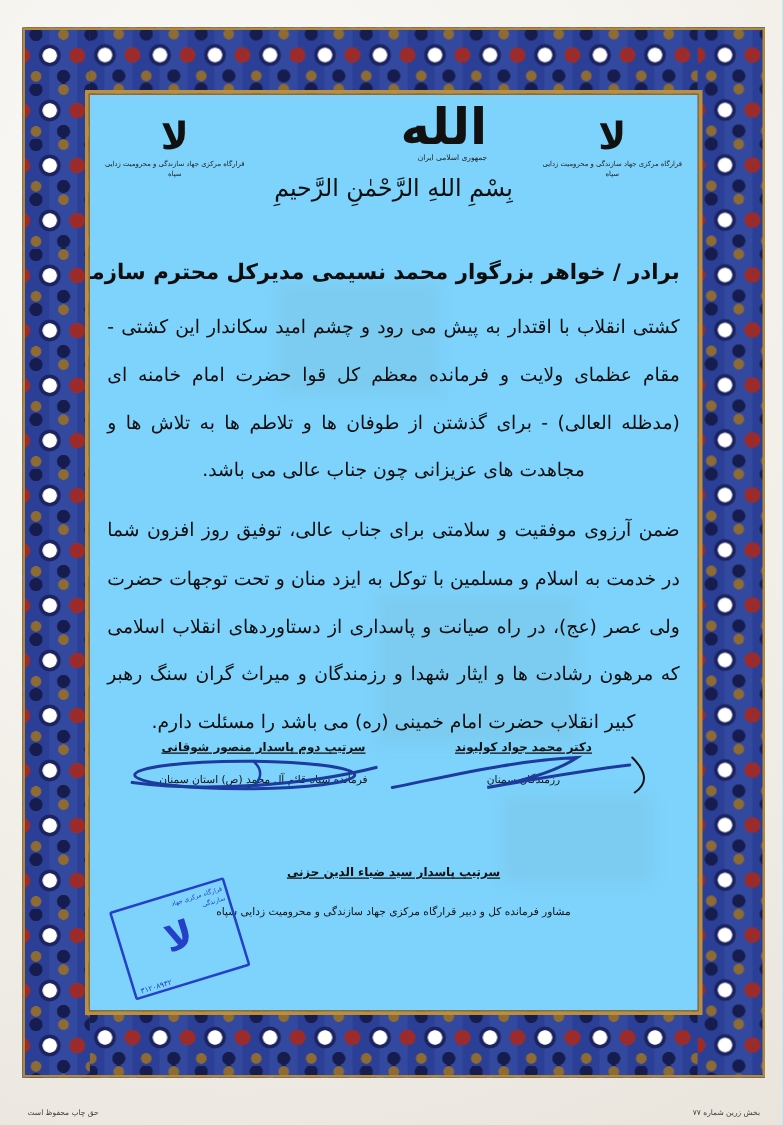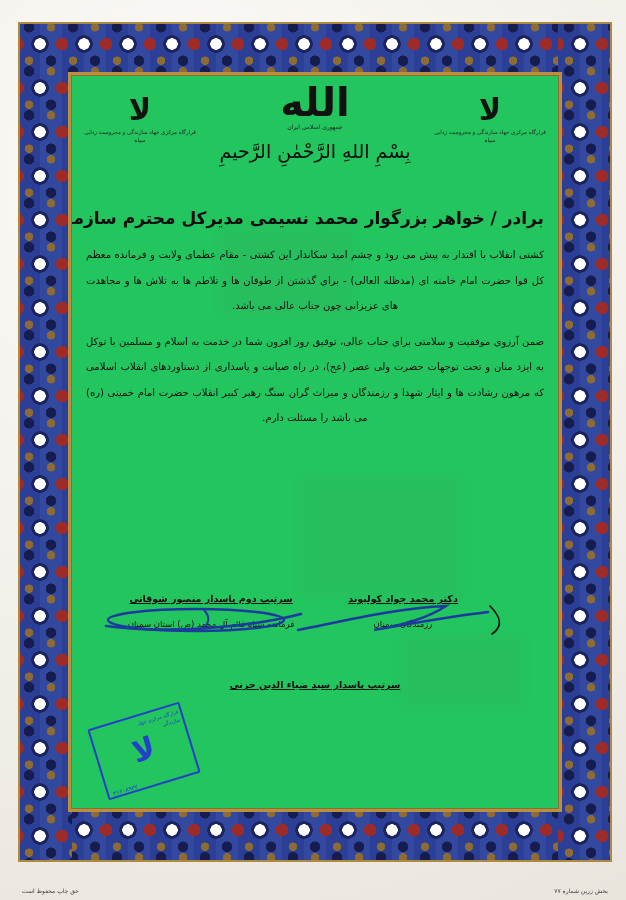--- a/index.html
+++ b/index.html
@@ -89,33 +89,33 @@
     left:50px;top:50px;right:50px;bottom:50px;
     border:3px solid #b9903f;
     box-shadow:0 0 0 1px #8d6b33 inset;
     pointer-events:none;
   }
 
   
   .inner-field{
     position:absolute;
     left:54px;top:54px;right:54px;bottom:54px;
-    background:#22c55e;
+    background:#7dd3fc;
     overflow:hidden;
   }
   .smudge{
     position:absolute;background:rgba(120,110,100,.07);
     filter:blur(6px);pointer-events:none;
   }
 
   
   .header{position:relative;height:120px;}
   .natl-emblem{
     position:absolute;left:50%;transform:translateX(-50%);top:6px;
-    text-align:center;width:150px;
+    text-align:right;width:150px;
   }
   .natl-emblem .glyph{
     font-size:40px;line-height:40px;color:#111;font-weight:bold;
     font-family:"DejaVu Sans",sans-serif;
   }
   .natl-emblem .cap{
     font-size:6px;color:#222;margin-top:1px;letter-spacing:.3px;
   }
   .bismillah{
     position:absolute;left:50%;transform:translateX(-50%);top:64px;
@@ -136,32 +136,32 @@
   
   .body-text{
     position:absolute;left:14px;right:14px;top:126px;bottom:210px;
     color:#0d0d0d;
   }
   .salutation{
     font-size:17px;line-height:1.9;text-align:center;
     font-weight:bold;margin-bottom:8px;white-space:nowrap;
   }
   .para{
-    font-size:10px;line-height:2.55;text-align:justify;
+    font-size:15px;line-height:2.55;text-align:justify;
     text-align-last:center;margin:0 0 10px 0;
   }
   .para.p-last{margin-bottom:0;}
 
   
   .signatures{
     position:absolute;left:10px;right:10px;bottom:16px;height:200px;
   }
   .sig-row{position:relative;height:78px;}
   .sig-block{position:absolute;width:250px;}
-  .sig-block.right{right:20px;text-align:center;}
+  .sig-block.right{right:4px;text-align:center;}
   .sig-block.left{left:4px;text-align:center;}
   .sig-block.center{left:50%;transform:translateX(-50%);width:330px;text-align:center;}
   .sig-name{font-size:9.5px;color:#111;font-weight:bold;line-height:1.5;text-decoration:underline;}
   .sig-title{font-size:8.5px;color:#111;line-height:1.6;margin-top:12px;}
   .sig-mark{
     position:absolute;left:0;right:0;top:12px;height:34px;
     pointer-events:none;
   }
   .sig-mark svg{width:100%;height:100%;}
 
@@ -276,23 +276,24 @@
               <svg viewBox="0 0 250 34" preserveAspectRatio="none">
                 <ellipse cx="110" cy="16" rx="88" ry="11" fill="none" stroke="#1d3a9e" stroke-width="2.4"></ellipse>
                 <path d="M20 22 C80 30 160 24 215 10" fill="none" stroke="#1d3a9e" stroke-width="2.6" stroke-linecap="round"></path>
                 <path d="M118 6 C126 14 122 24 112 26" fill="none" stroke="#1d3a9e" stroke-width="2" stroke-linecap="round"></path>
               </svg>
             </div>
             <div class="sig-title">فرمانده سپاه قائم آل محمد (ص) استان سمنان</div>
           </div>
         </div>
 
-        <div class="sig-row" style="height:74px;margin-top:8px;">
+        <div class="sig-row" style="height:74px;margin-top:22px;">
           <div class="sig-block center">
             <div class="sig-name">سرتیپ پاسدار سید ضیاء الدین حزنی</div>
+            <div class="sig-title" style="margin-top:18px;">مشاور فرمانده کل و دبیر قرارگاه مرکزی جهاد سازندگی و محرومیت زدایی سپاه</div>
           </div>
         </div>
 
         <div class="stamp">
           <div class="box"></div>
           <div class="emblem">لا</div>
           <div class="st-txt">قرارگاه مرکزی جهاد سازندگی</div>
           <div class="st-num">۳۱۲۰۸۹۳۲</div>
         </div>
       </div>

